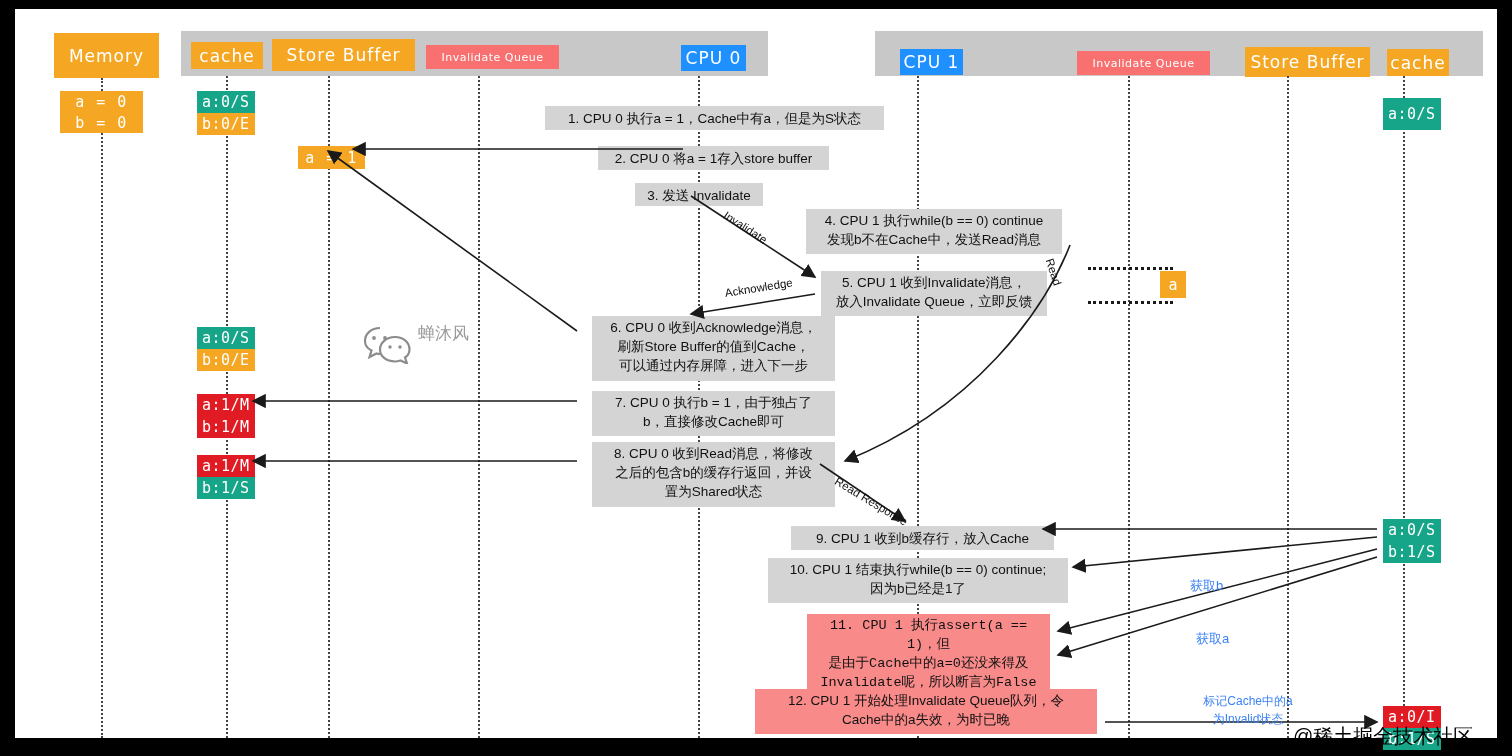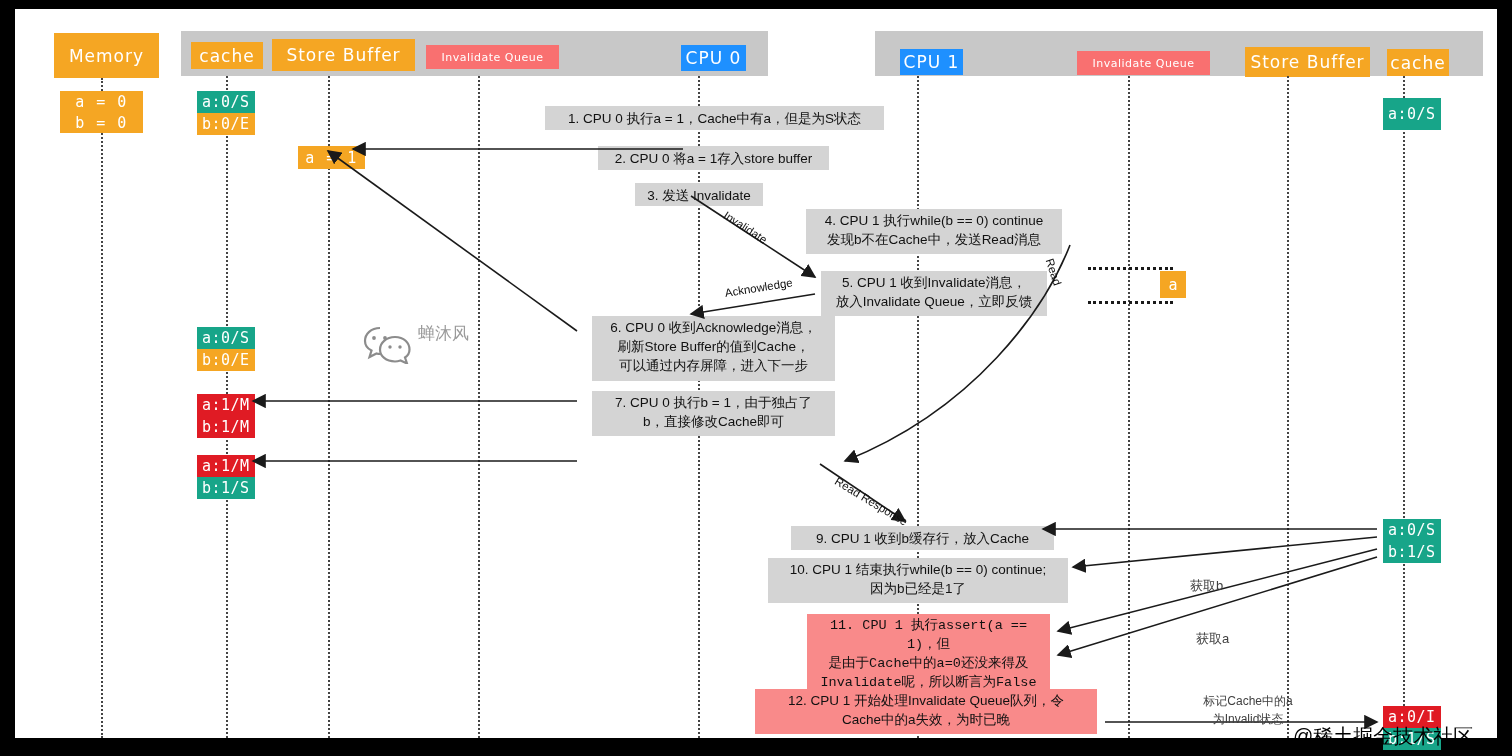--- a/index.html
+++ b/index.html
@@ -39,21 +39,21 @@
     position:absolute;background:#d4d4d4;color:#111;font-size:13.5px;line-height:19px;
     text-align:center;padding:2px 6px;box-sizing:border-box;
     font-family:"Liberation Sans","DejaVu Sans",sans-serif;
   }
   .note.pink{background:#f98a8a;}
   .arrowlabel{
     position:absolute;font-size:11.5px;color:#111;white-space:nowrap;
     font-family:"Liberation Sans","DejaVu Sans",sans-serif;
   }
   .plainlabel{
-    position:absolute;font-size:13px;color:#404040;white-space:nowrap;text-align:center;
+    position:absolute;font-size:13px;color:#3b82f6;white-space:nowrap;text-align:center;
     line-height:18px;
   }
   svg.ov{position:absolute;left:0;top:0;width:1482px;height:729px;overflow:visible;pointer-events:none;}
   .wm{position:absolute;color:#9a9a9a;font-size:17px;white-space:nowrap;}
   .wm2{position:absolute;color:#000000;font-size:20px;white-space:nowrap;}
   .qbox{position:absolute;}
   .qline{position:absolute;height:0;border-top:3px dotted #1a1a1a;}
   .qa{position:absolute;background:#f5a623;color:#fff;font-size:15px;
       display:flex;align-items:center;justify-content:center;
       font-family:"DejaVu Sans Mono","Liberation Mono",monospace;}
@@ -150,20 +150,25 @@
       <div>6. CPU 0 收到Acknowledge消息，</div>
       <div>刷新Store Buffer的值到Cache，</div>
       <div>可以通过内存屏障，进入下一步</div>
     </div>
 
     <div class="note" style="left:577px;top:382px;width:243px;height:45px;">
       <div>7. CPU 0 执行b = 1，由于独占了</div>
       <div>b，直接修改Cache即可</div>
     </div>
 
+    <div class="note" style="left:577px;top:433px;width:243px;height:65px;">
+      <div>8. CPU 0 收到Read消息，将修改</div>
+      <div>之后的包含b的缓存行返回，并设</div>
+      <div>置为Shared状态</div>
+    </div>
 
     <div class="note" style="left:776px;top:517px;width:263px;height:24px;line-height:22px;">9. CPU 1 收到b缓存行，放入Cache</div>
 
     <div class="note" style="left:753px;top:549px;width:300px;height:45px;">
       <div>10. CPU 1 结束执行while(b == 0) continue;</div>
       <div>因为b已经是1了</div>
     </div>
 
     <div class="note pink" style="left:792px;top:605px;width:243px;height:78px;font-family:Liberation Mono, monospace;">
       <div>11. CPU 1 执行assert(a == 1)，但</div>

